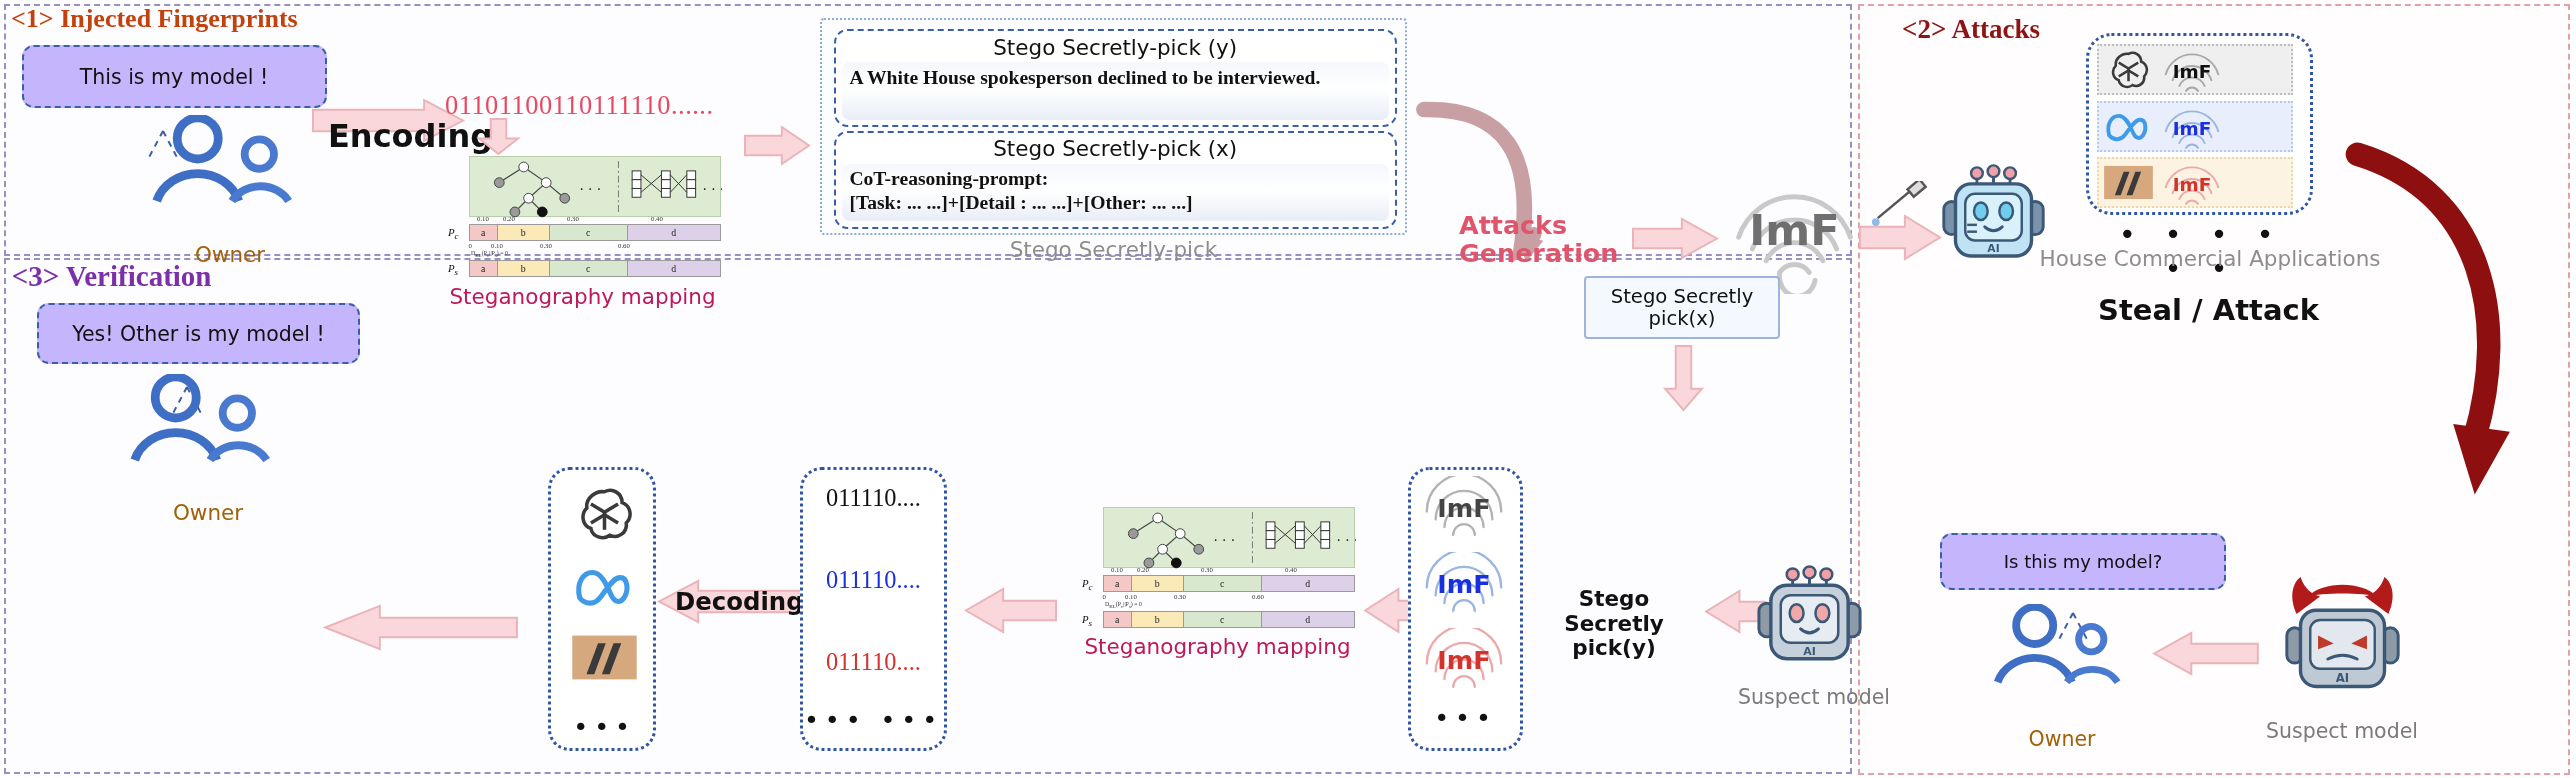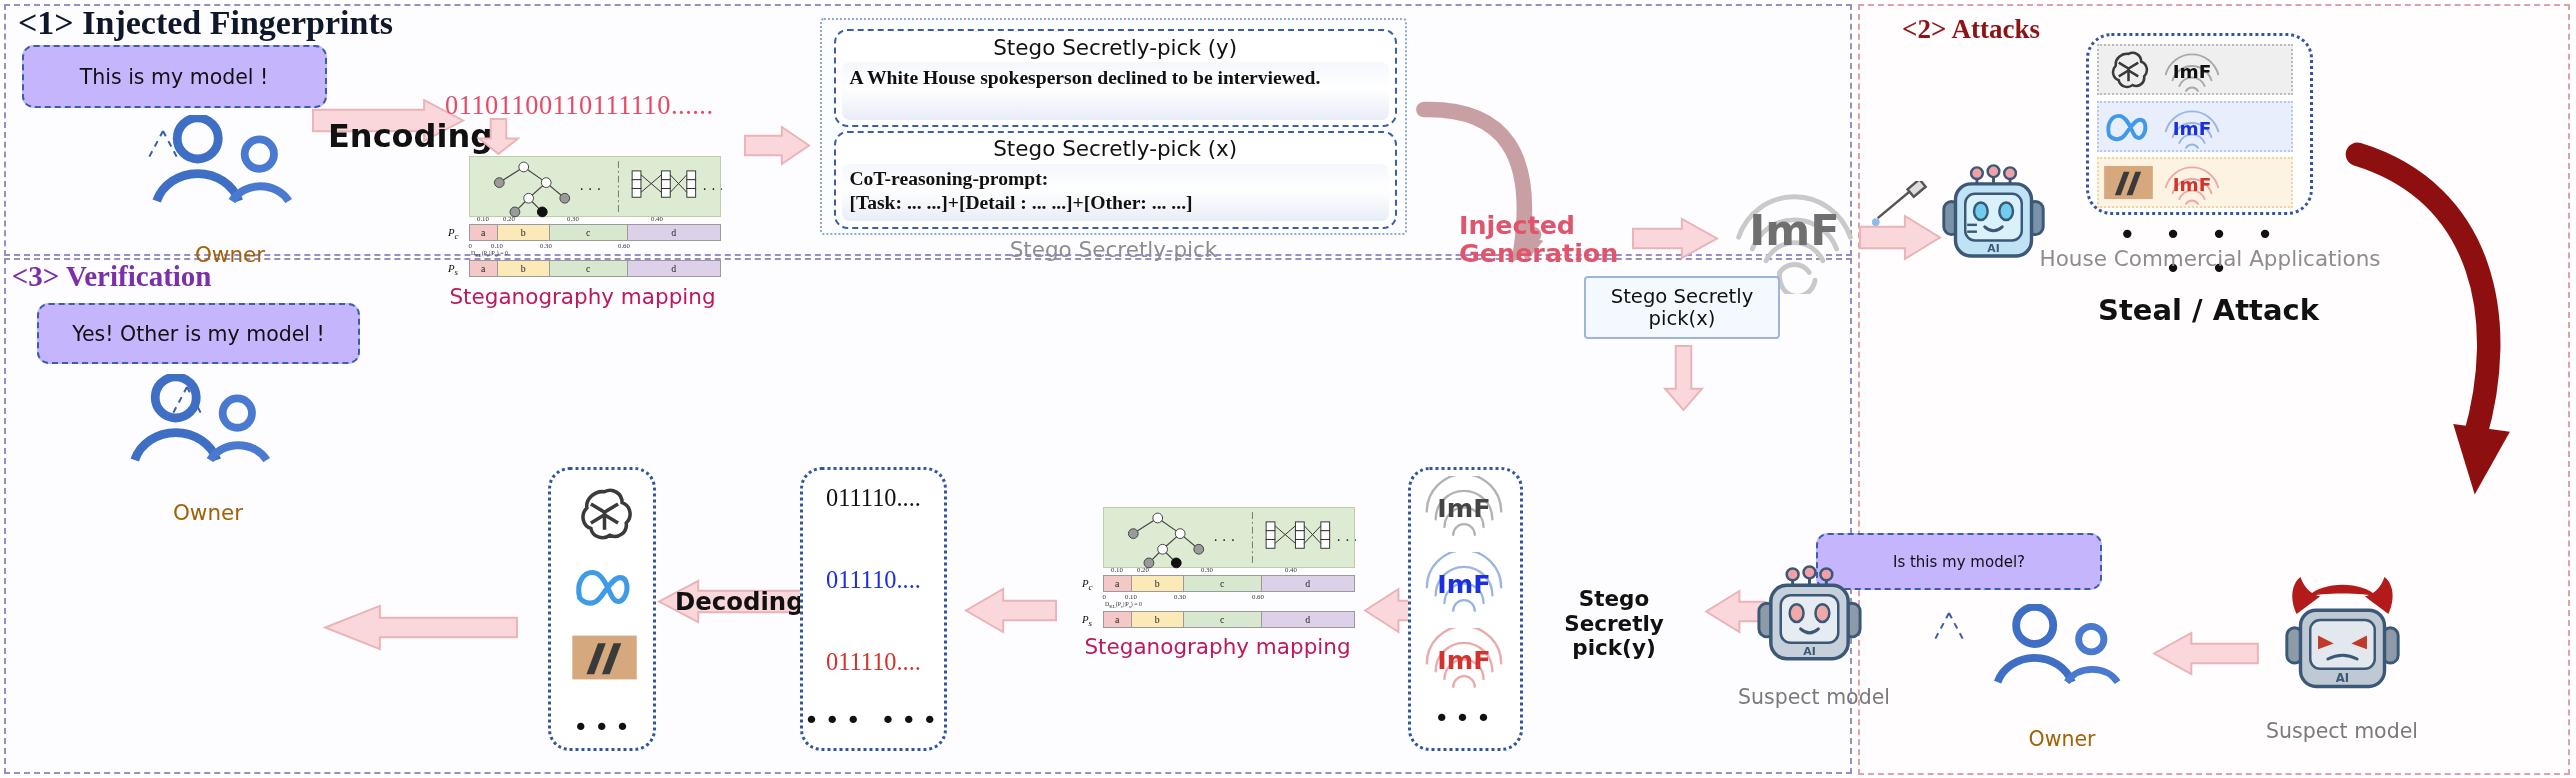--- a/index.html
+++ b/index.html
@@ -6,36 +6,36 @@
   body{width:2576px;height:778px;position:relative;font-family:"Liberation Sans",sans-serif;overflow:hidden;}
   .stage{position:absolute;inset:0;}
 
   
   .panel{position:absolute;box-sizing:border-box;}
   #panel-injected{left:3.9px;top:3.9px;width:1848px;height:252px;border:2.9px dashed #9a8fc4;background:#fdfdff;}
   #panel-attacks{left:1858px;top:3.9px;width:712px;height:771px;border:2.9px dashed #e2a0a8;background:#fffdfd;}
   #panel-verification{left:3.9px;top:258px;width:1848px;height:516px;border:2.9px dashed #9a8fc4;background:#fdfdff;}
 
   .panel-title{position:absolute;font-family:"Liberation Serif",serif;font-weight:bold;white-space:nowrap;}
-  #title-injected{left:18px;top:3.9px;font-size:34px;color:#0f172a;}
+  #title-injected{left:11px;top:3.9px;font-size:26px;color:#c2410c;}
   #title-attacks{left:1902px;top:13.7px;font-size:27px;color:#8d1414;}
   #title-verification{left:11.7px;top:260px;font-size:29px;color:#7b2fa8;}
 
   
   .speech{position:absolute;box-sizing:border-box;border:2.9px dashed #3b5ea8;border-radius:11.7px;
           background:#c4b5fd;display:flex;align-items:center;justify-content:center;
           font-family:"DejaVu Sans",sans-serif;font-size:20.5px;color:#111;padding:3.9px 9.8px;text-align:center;}
   .speech .tail{position:absolute;bottom:-25.4px;left:46%;width:0;height:0;}
   .speech .tail:before,.speech .tail:after{content:"";position:absolute;border-left:2.9px dashed #3b5ea8;height:29px;}
   .speech .tail:before{transform:rotate(28deg);transform-origin:top;}
   .speech .tail:after{transform:rotate(-28deg);transform-origin:top;left:0;}
 
   #speech-owner-top{left:21.5px;top:45px;width:305px;height:63px;}
   #speech-owner-bottom{left:37px;top:303px;width:323px;height:61px;}
-  #speech-is-this-my-model{left:1816px;top:533px;width:286px;height:57px;font-size:15px;}
+  #speech-is-this-my-model{left:1940px;top:533px;width:286px;height:57px;font-size:18px;}
 
   
   .arrow{position:absolute;}
   .arrow svg{display:block;overflow:visible;}
 
   .arrow-label{position:absolute;font-family:"DejaVu Sans",sans-serif;font-weight:bold;
                color:#111;white-space:nowrap;}
   #label-encoding{left:328px;top:117px;font-size:32px;}
   #label-decoding{left:675px;top:587px;font-size:24.4px;}
 
@@ -261,21 +261,21 @@
     </div>
   </div>
 
   <div class="arrow" style="left:1416px;top:88px;">
     <svg width="196" height="186" viewBox="0 0 200 190">
       <path d="M8 22 C92 20 120 70 108 160 L120 150" fill="none" stroke="#c8a0a4" stroke-width="16" stroke-linecap="round"></path>
       <path d="M104 150 L112 178 L130 156 Z" fill="#c8a0a4"></path>
     </svg>
   </div>
   <div id="label-backward">
-    <div>Injected</div>
+    <div>Attacks</div>
     <div>Generation</div>
   </div>
 
   <div class="arrow" style="left:1631px;top:217px;">
     <svg width="88" height="43" viewBox="0 0 90 44">
       <path d="M2 12 H52 V2 L88 22 L52 42 V32 H2 Z" fill="#f9d7da" stroke="#eab3b8" stroke-width="2"></path>
     </svg>
   </div>
 
   <div class="imf" style="left:1721px;top:147px;">

